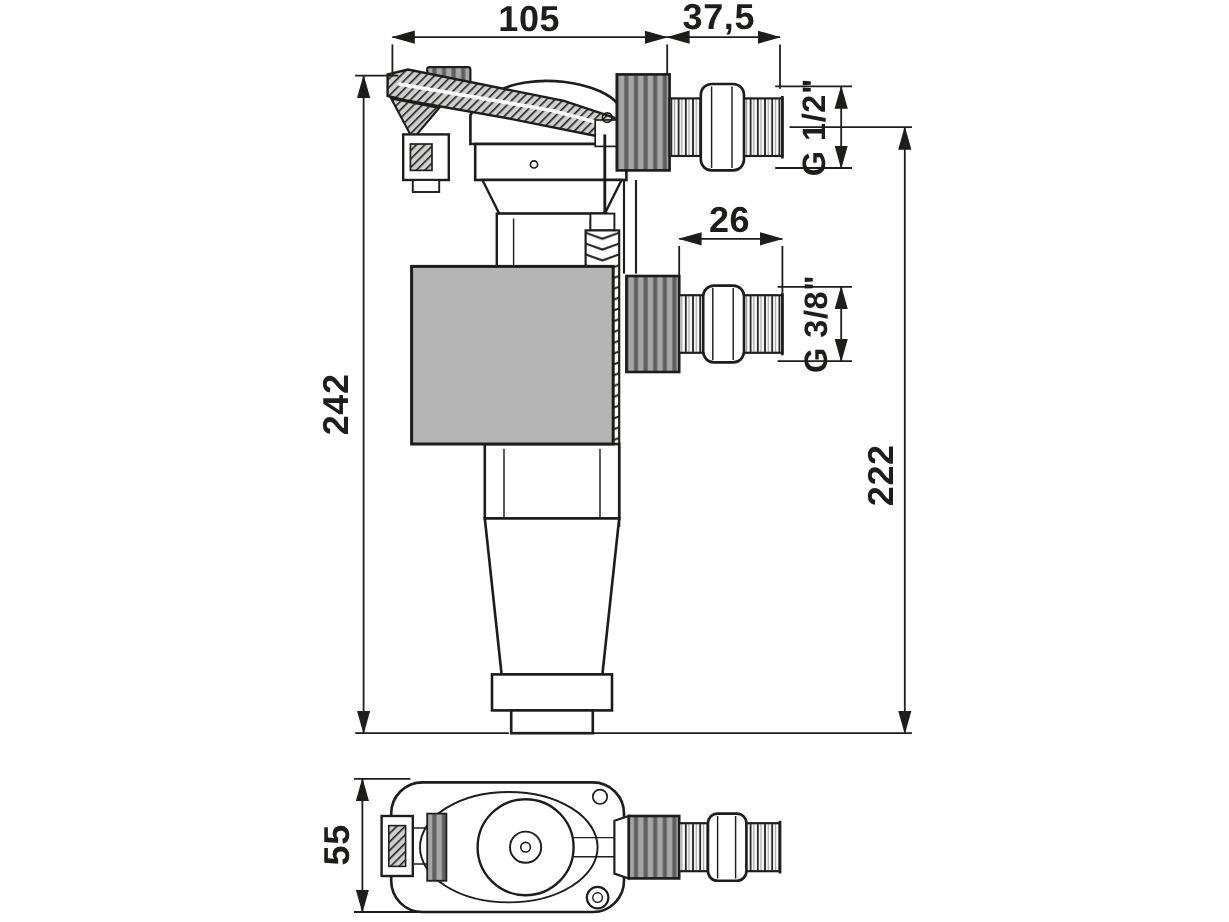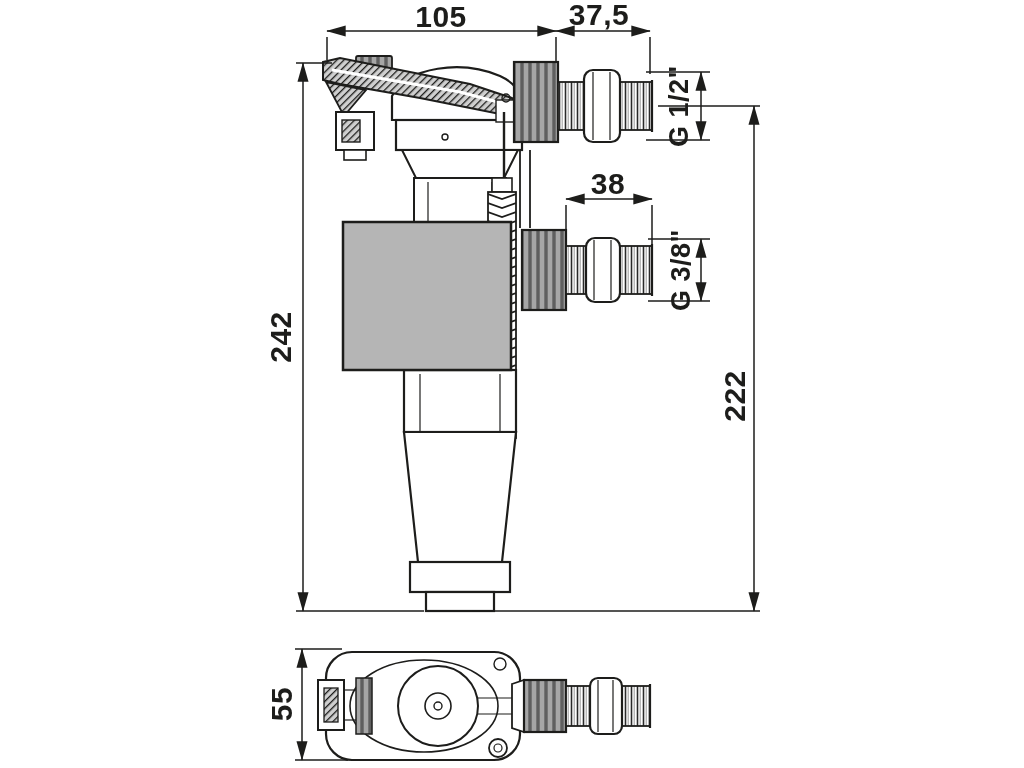--- a/index.html
+++ b/index.html
@@ -175,19 +175,19 @@
     <line x1="701" y1="239" x2="701" y2="301" marker-start="url(#arrow)" marker-end="url(#arrow)"></line>
     <line x1="303" y1="63" x2="303" y2="611" marker-start="url(#arrow)" marker-end="url(#arrow)"></line>
     <line x1="754" y1="106" x2="754" y2="611" marker-start="url(#arrow)" marker-end="url(#arrow)"></line>
     <line x1="302" y1="649" x2="302" y2="760" marker-start="url(#arrow)" marker-end="url(#arrow)"></line>
   </g>
 </svg>
 
 <span class="dim" style="left:441px;top:17px;">105</span>
 <span class="dim" style="left:599px;top:15px;">37,5</span>
 <span class="dim rot sm" style="left:679px;top:106px;">G 1/2"</span>
-<span class="dim" style="left:608px;top:184px;">38</span>
+<span class="dim" style="left:608px;top:184px;">26</span>
 <span class="dim rot sm" style="left:681px;top:270px;">G 3/8"</span>
 <span class="dim rot" style="left:281px;top:337px;">242</span>
 <span class="dim rot" style="left:735px;top:396px;">222</span>
 <span class="dim rot" style="left:282px;top:704px;">55</span>
 
 </div>
 
 </body></html>

